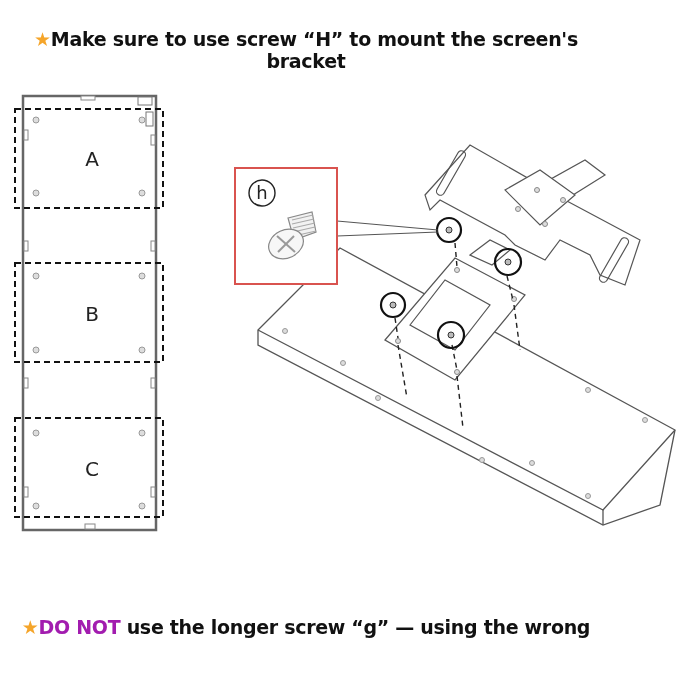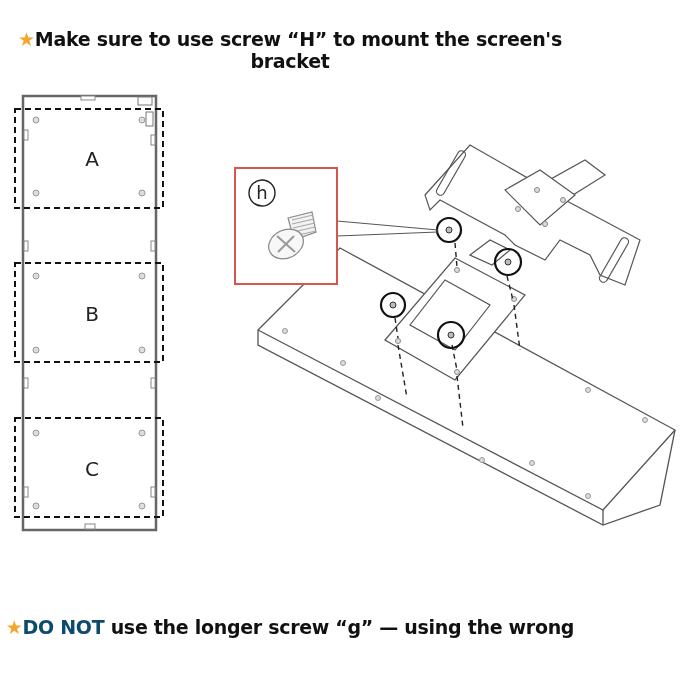--- a/index.html
+++ b/index.html
@@ -1,21 +1,21 @@
 <!DOCTYPE html>
 <html><head>
 <meta charset="utf-8">
 <style>
   html, body { margin:0; padding:0; background:#ffffff; }
   body { width:700px; height:700px; position:relative; overflow:hidden; font-family:"DejaVu Sans", "Liberation Sans", sans-serif; }
-  .caption { position:absolute; left:0; width:580px; text-align:center; color:#111; font-weight:bold; }
+  .caption { position:absolute; left:16px; width:580px; text-align:center; color:#111; font-weight:bold; }
   .top-caption { top:28px; font-size:19px; letter-spacing:-0.3px; }
   .bottom-caption { top:612px; font-size:19px; line-height:31px; letter-spacing:-0.3px; }
   .star { color:#f5a52a; }
-  .warn { color:#0c4a6e;margin-top:12px; }
+  .warn { color:#a21caf;margin-top:12px; }
   svg { position:absolute; left:0; top:0; }
   .zone-label { font-family:"DejaVu Sans", sans-serif; font-size:20px; fill:#222; }
   .circled-h { font-family:"DejaVu Sans", sans-serif; font-size:18px; fill:#222; }
 </style>
 </head>
 <body>
 
 <div class="caption top-caption">
   <span class="star">★</span><span>Make sure to use screw “H” to mount the screen's bracket</span>
 </div>

